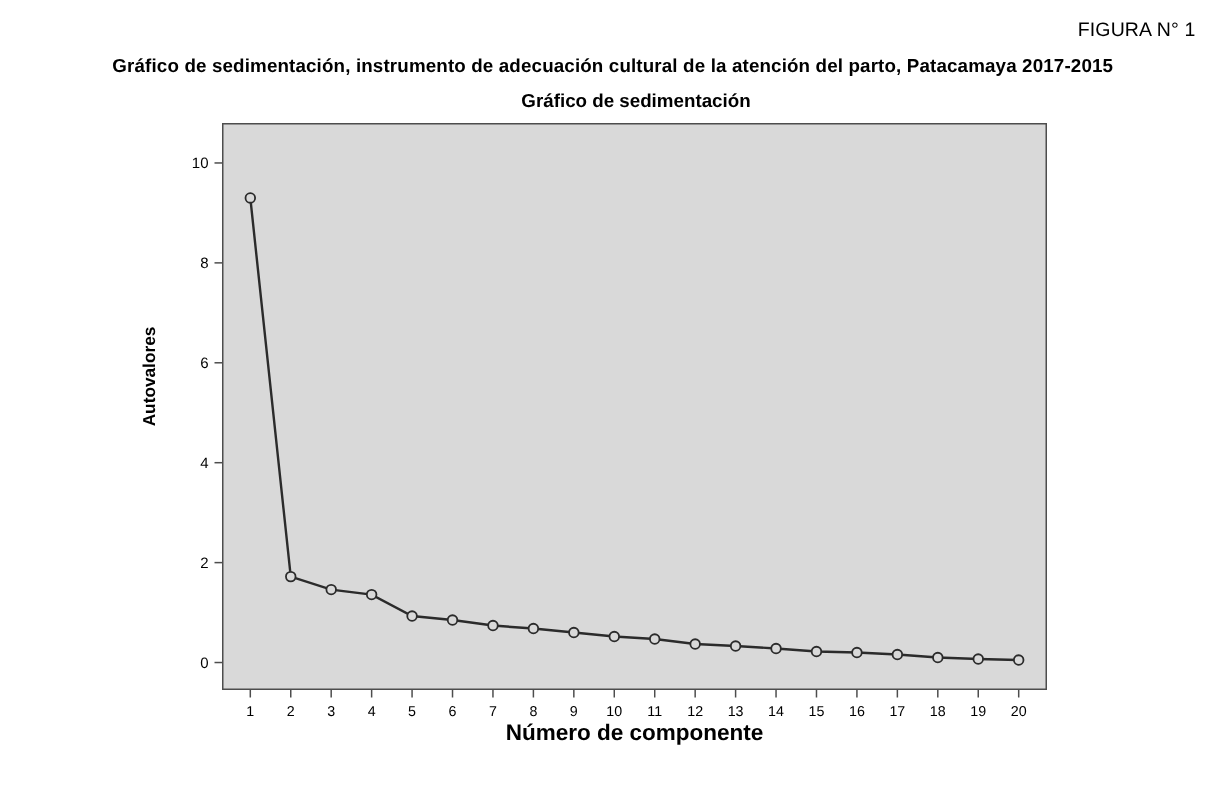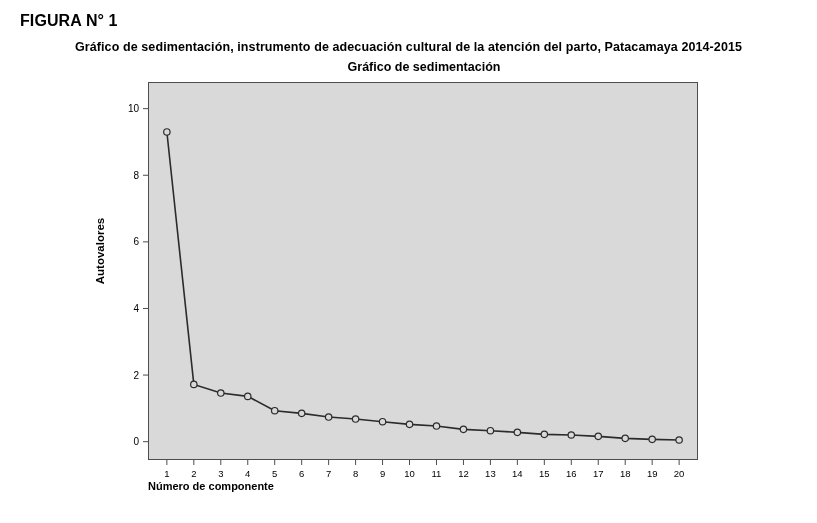--- a/index.html
+++ b/index.html
@@ -16,23 +16,23 @@
     overflow: hidden;
   }
   .figure-wrap {
     width: 817px;
     height: 523px;
     box-sizing: border-box;
     padding: 10px 20px 0 20px;
     position: relative;
   }
   .fig-label {
-    text-align: left;
-    font-size: 16px;
-    font-weight: bold;
+    text-align: right;
+    font-size: 13px;
+    font-weight: normal;
     margin-top: 2px;
     letter-spacing: .1px;
   }
   .fig-caption {
     text-align: center;
     font-size: 12.5px;
     font-weight: bold;
     margin-top: 10px;
     letter-spacing: .1px;
   }
@@ -69,21 +69,22 @@
     font-size: 11.5px;
     font-weight: bold;
     transform: rotate(-90deg);
     transform-origin: center center;
   }
   .x-axis-title {
     position: absolute;
     left: 0;
     top: 420px;
     width: 550px;
-    font-size: 11px;
+    text-align: center;
+    font-size: 15px;
     font-weight: bold;
   }
   svg.chart-svg {
     position: absolute;
     left: 0;
     top: 0;
     width: 552px;
     height: 450px;
     overflow: visible;
   }
@@ -97,21 +98,21 @@
     font-size: 10px;
     fill: #000;
   }
 </style>
 </head>
 <body>
 
 <div class="figure-wrap">
 
   <div class="fig-label">FIGURA N° 1</div>
-  <div class="fig-caption">Gráfico de sedimentación, instrumento de adecuación cultural de la atención del parto, Patacamaya 2014-2015</div>
+  <div class="fig-caption">Gráfico de sedimentación, instrumento de adecuación cultural de la atención del parto, Patacamaya 2017-2015</div>
 
   <div class="chart-outer">
     <div class="chart-title">Gráfico de sedimentación</div>
     <div class="plot-box"></div>
     <div class="y-axis-title">Autovalores</div>
     <div class="x-axis-title">Número de componente</div>
     <svg class="chart-svg" viewBox="0 0 552 450">
       <g id="y-ticks">
           <line x1="-5" x2="0" y1="381.6828193832599" y2="381.6828193832599" stroke="#4d4d4d" stroke-width="1"></line>
           <text x="-9" y="385.1828193832599" text-anchor="end" class="ytick-label">0</text>

